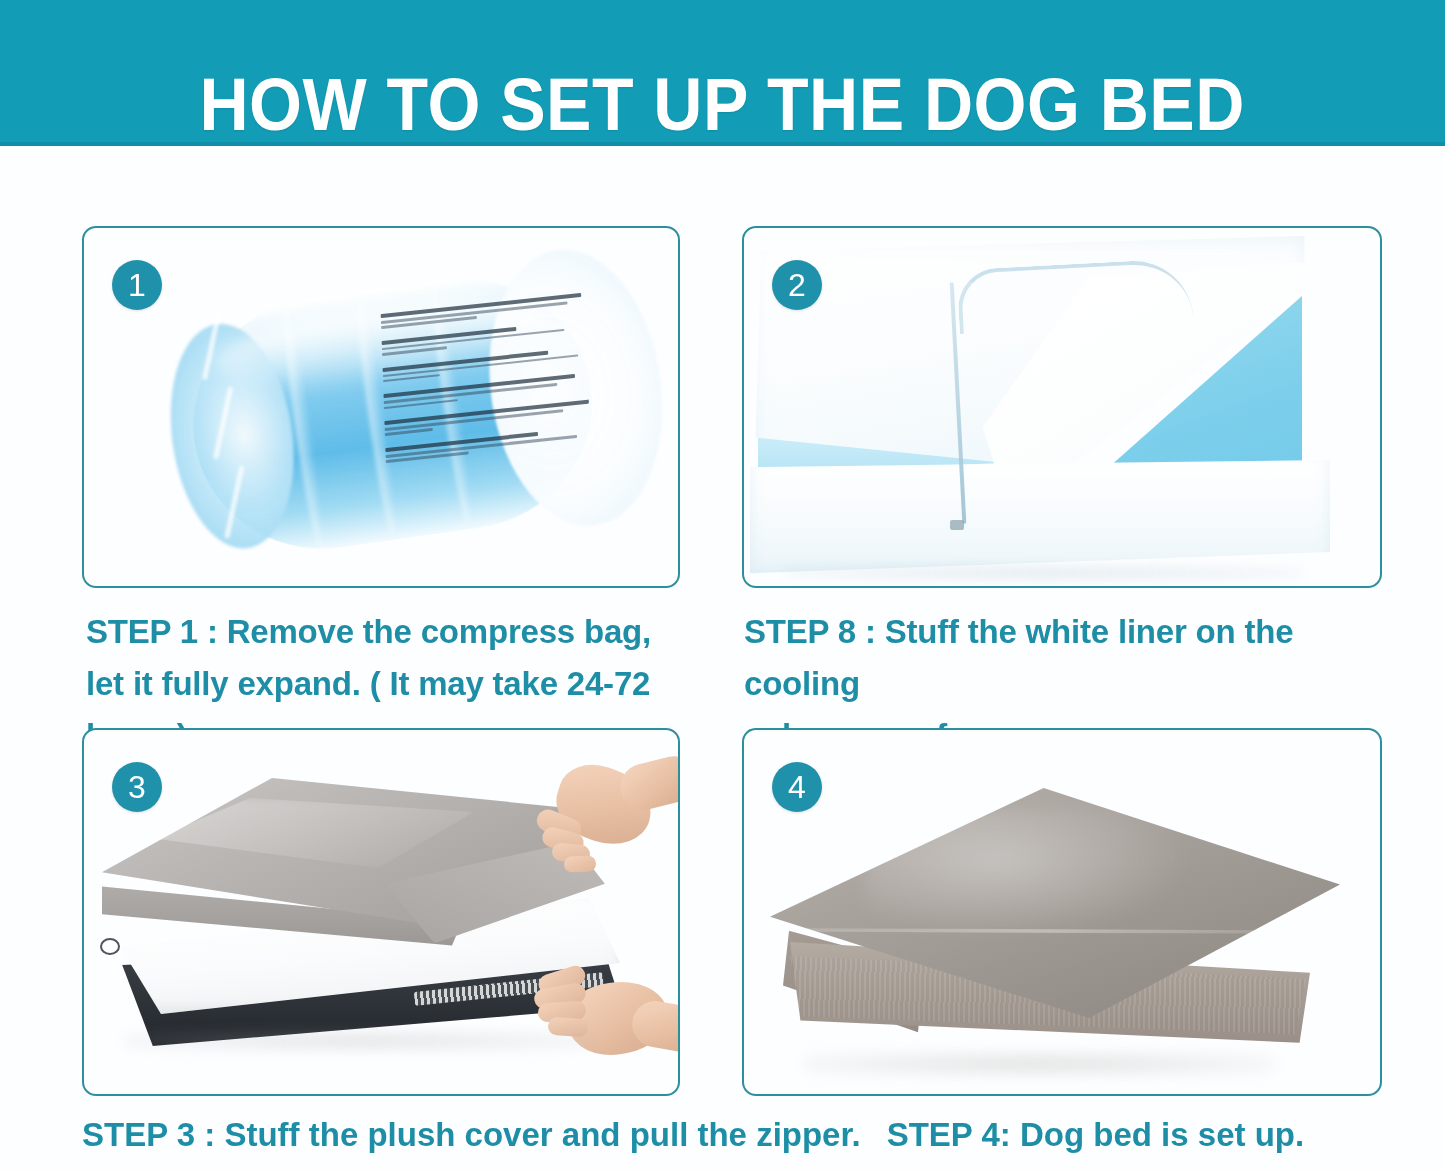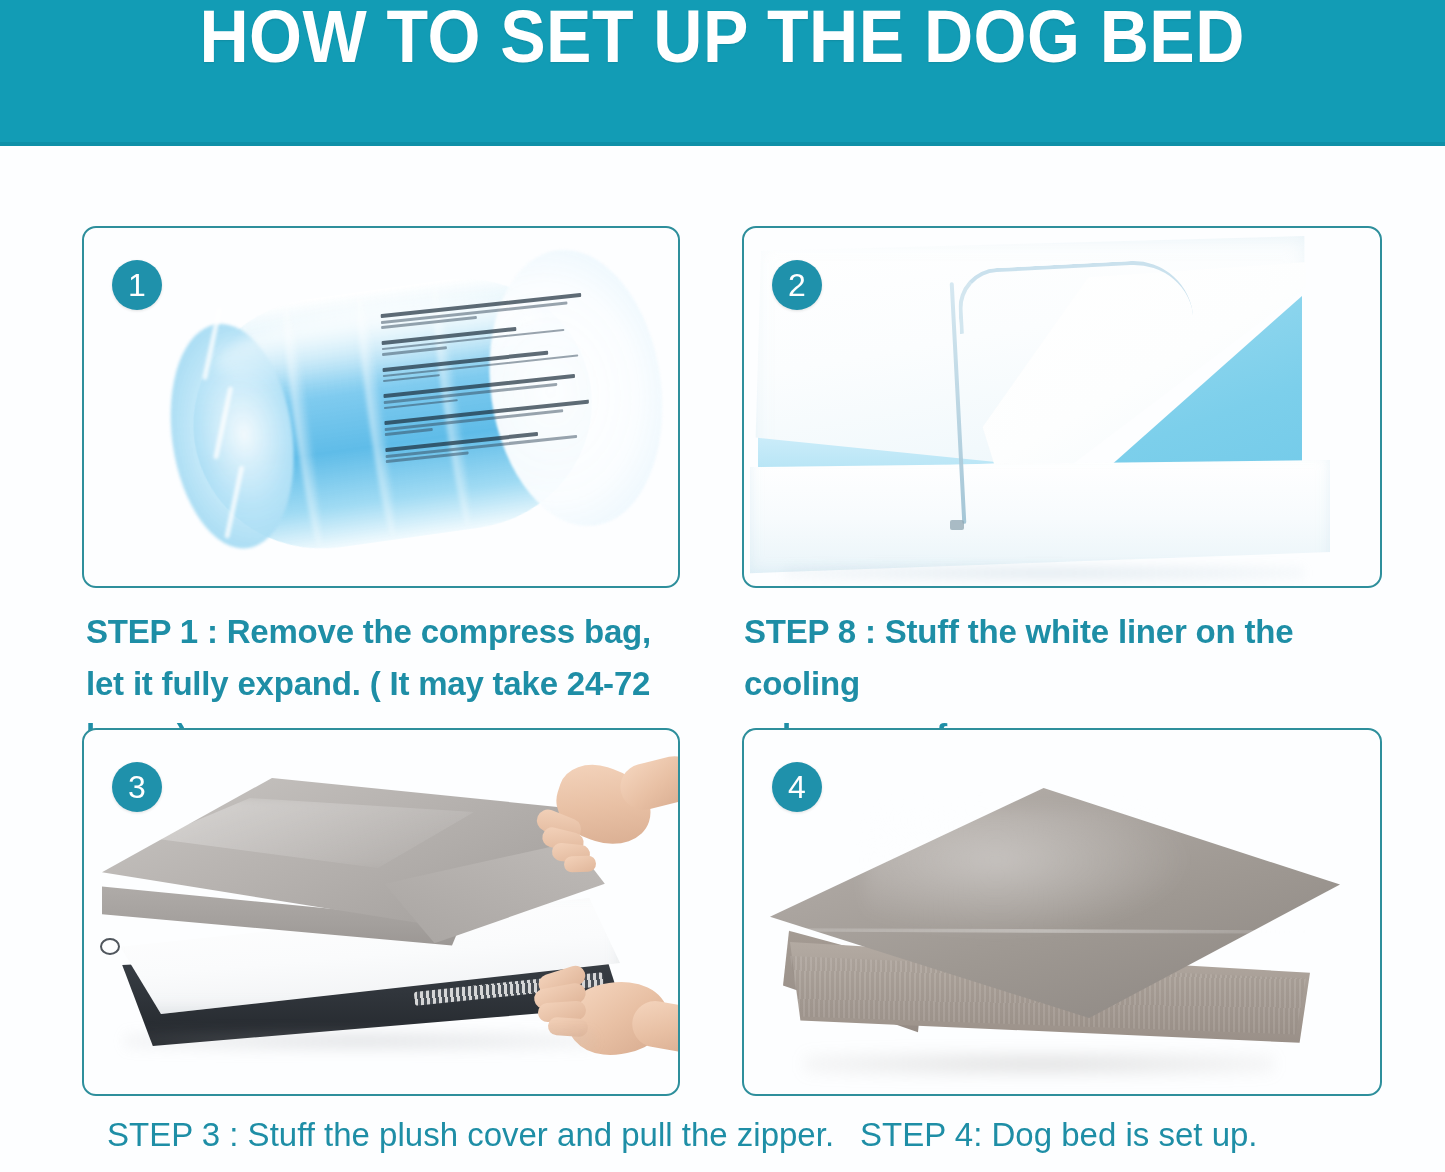--- a/index.html
+++ b/index.html
@@ -18,21 +18,21 @@
   
   .header-banner {
     position: absolute;
     left: 0; top: 0;
     width: 1445px;
     height: 146px;
     background: #129cb5;
     border-bottom: 4px solid #0f90a8;
     box-sizing: border-box;
     display: flex;
-    align-items: flex-start;
+    align-items: flex-end;
     justify-content: center;
   }
   .header-title {
     color: #ffffff;
     font-family: "Liberation Sans Narrow", "Liberation Sans", sans-serif;
     font-weight: bold;
     font-size: 74px;
     letter-spacing: 0.5px;
     line-height: 1;
     transform: scaleX(0.92);
@@ -85,25 +85,24 @@
     letter-spacing: -0.2px;
     white-space: pre-line;
   }
   #caption-1 { left: 86px;  top: 606px; width: 660px; }
   #caption-2 { left: 744px; top: 606px; width: 640px; }
   #caption-bottom {
     position: absolute;
     left: 82px; top: 1112px; width: 1300px;
     color: #1e8ea6;
     font-family: "Liberation Sans Narrow", "Liberation Sans", sans-serif;
-    font-weight: normal;
+    font-weight: bold;
     font-size: 33px;
     line-height: 46px;
     white-space: nowrap;
-    margin-left: 25px;
   }
   #caption-bottom .cap4 { margin-left: 26px; }
 
   
   .p1-scene { position: absolute; inset: 0; }
   .p1-roll {
     position: absolute;
     left: 78px; top: 36px;
     width: 470px; height: 290px;
     transform: rotate(-8deg);

